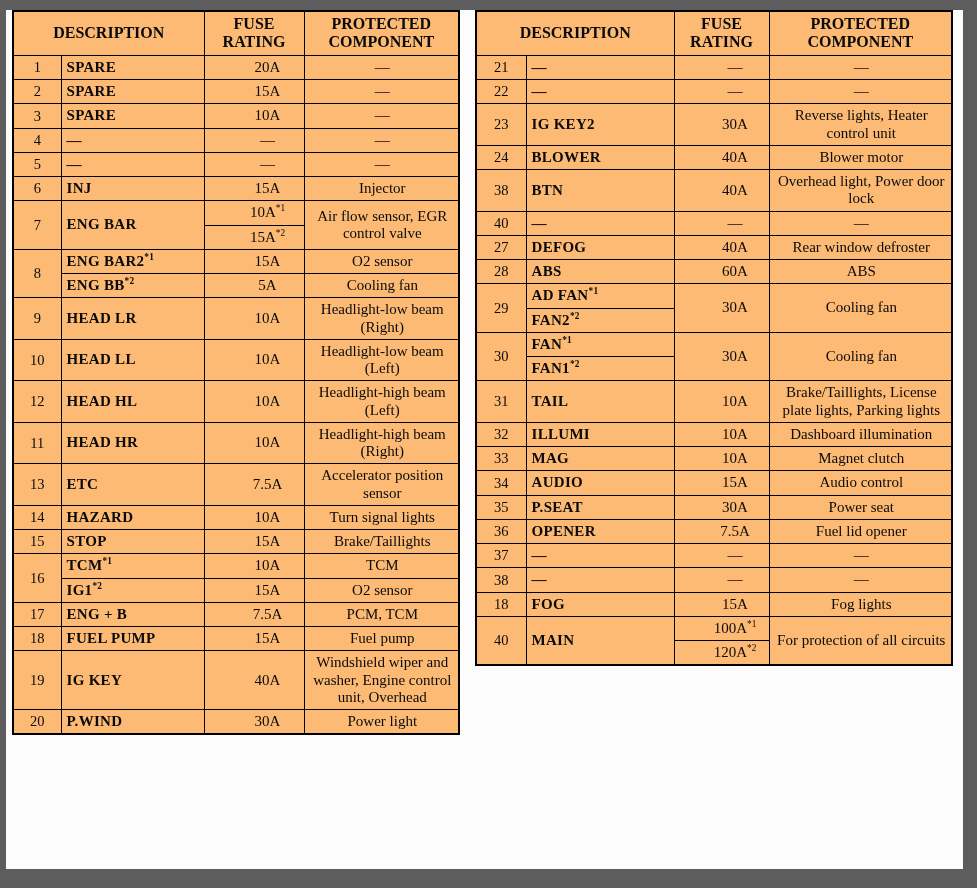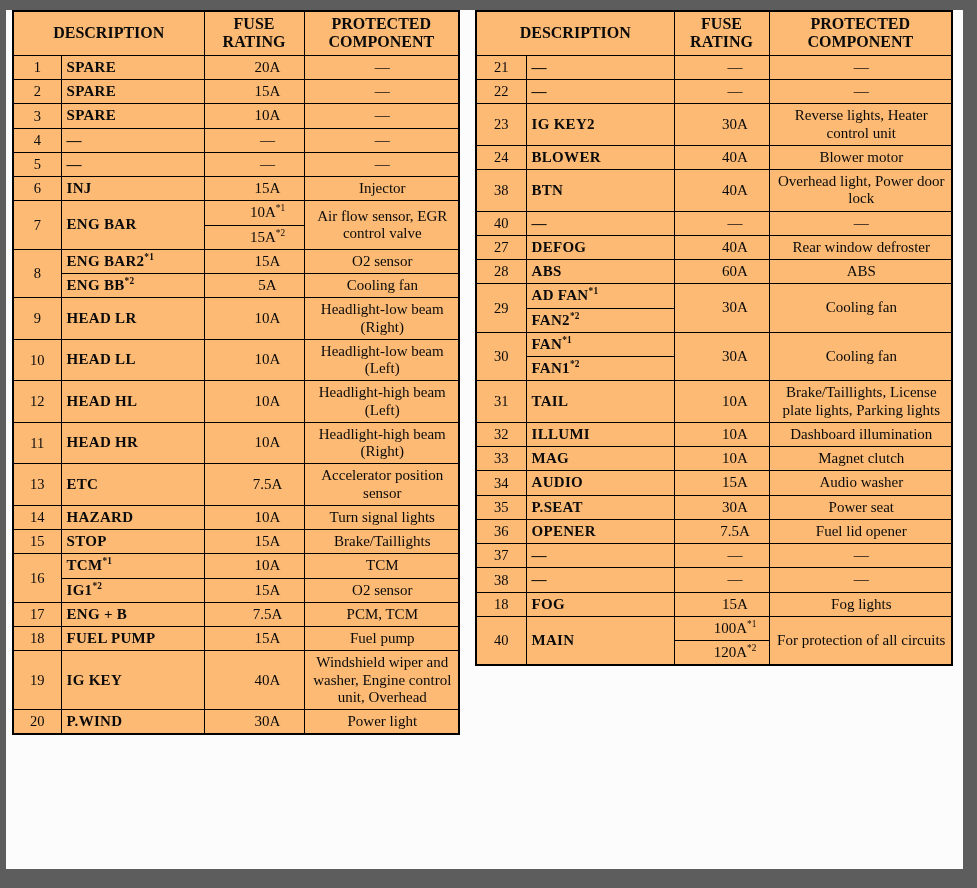--- a/index.html
+++ b/index.html
@@ -277,21 +277,21 @@
         <tr>
           <td class="col-0">33</td>
           <td class="col-1">MAG</td>
           <td class="col-2">10A</td>
           <td class="col-3">Magnet clutch</td>
         </tr>
         <tr>
           <td class="col-0">34</td>
           <td class="col-1">AUDIO</td>
           <td class="col-2">15A</td>
-          <td class="col-3">Audio washer</td>
+          <td class="col-3">Audio control</td>
         </tr>
         <tr>
           <td class="col-0">35</td>
           <td class="col-1">P.SEAT</td>
           <td class="col-2">30A</td>
           <td class="col-3">Power seat</td>
         </tr>
         <tr>
           <td class="col-0">36</td>
           <td class="col-1">OPENER</td>

